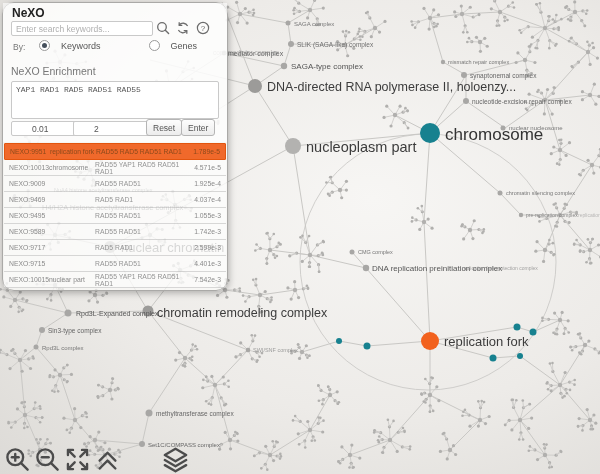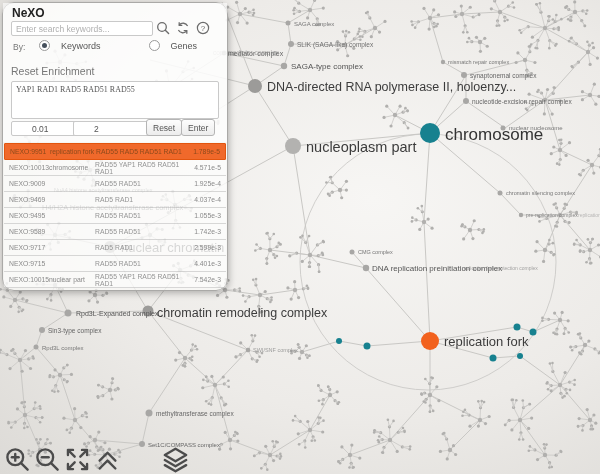--- a/index.html
+++ b/index.html
@@ -20,21 +20,21 @@
   .p-ic{position:absolute;top:18px;width:14px;height:14px;cursor:pointer;}
   #ic-search{left:153px;} #ic-refresh{left:173px;} #ic-help{left:193px;}
   .by{position:absolute;left:10px;top:39px;font-size:8.5px;color:#777;}
   #radios{position:absolute;left:36px;top:37px;display:flex;gap:48px;}
   .radio{display:flex;align-items:center;gap:11px;font-size:9px;color:#555;cursor:pointer;}
   .rdot{width:9px;height:9px;border-radius:50%;border:1px solid #9a9a9a;background:#fff;
     display:flex;align-items:center;justify-content:center;}
   .rdot.on::after{content:"";width:5px;height:5px;border-radius:50%;background:#46505c;display:block;}
   .te-head{position:absolute;left:8px;top:62px;font-size:10.5px;color:#777;}
   #query{position:absolute;left:8px;top:78px;width:198px;height:30px;resize:none;
-    border:1px solid #c9c9c9;border-radius:2px;font-family:Liberation Serif, serif;
+    border:1px solid #c9c9c9;border-radius:2px;font-family:Liberation Mono, monospace;
     font-size:8px;color:#555;padding:3px 4px;background:#fff;}
   .num{position:absolute;top:118px;height:13px;border:1px solid #c9c9c9;border-radius:2px;
     font-size:8.5px;color:#555;padding:0 20px;background:#fff;}
   #pv{left:8px;width:50px;} #depth{left:70px;width:62px;}
   .btn{position:absolute;top:116px;height:17px;font-size:8.5px;color:#555;
     background:linear-gradient(#fdfdfd,#ececec);border:1px solid #b5b5b5;border-radius:3px;
     padding:0 6px;cursor:pointer;font-family:"Liberation Sans",sans-serif;}
   #reset{left:143px;} #submit{left:178px;}
   #results{position:absolute;left:0;top:140px;right:0;bottom:0;overflow:hidden;}
   .rrow{display:grid;grid-template-columns:40px 46px 96px 1fr;align-items:center;
@@ -2167,21 +2167,21 @@
     <div id="radios">
         <span class="radio">
           <span class="rdot on"></span>
           <span>Keywords</span>
         </span>
         <span class="radio">
           <span class="rdot"></span>
           <span>Genes</span>
         </span>
       </div>
-    <div class="te-head">Reset Enrichment</div>
+    <div class="te-head">NeXO Enrichment</div>
     <textarea id="query" style="">YAP1 RAD1 RAD5 RAD51 RAD55</textarea>
     <input class="num" id="pv" value="0.01" style="">
     <input class="num" id="depth" value="2" style="">
     <button class="btn" id="reset">Reset</button>
     <button class="btn" id="submit">Enter</button>
     <div id="results">
         <div class="rrow sel">
           <span class="id">NEXO:9951</span>
           <span class="term">replication fork</span>
           <span class="genes">RAD55 RAD5 RAD51 RAD1</span>

